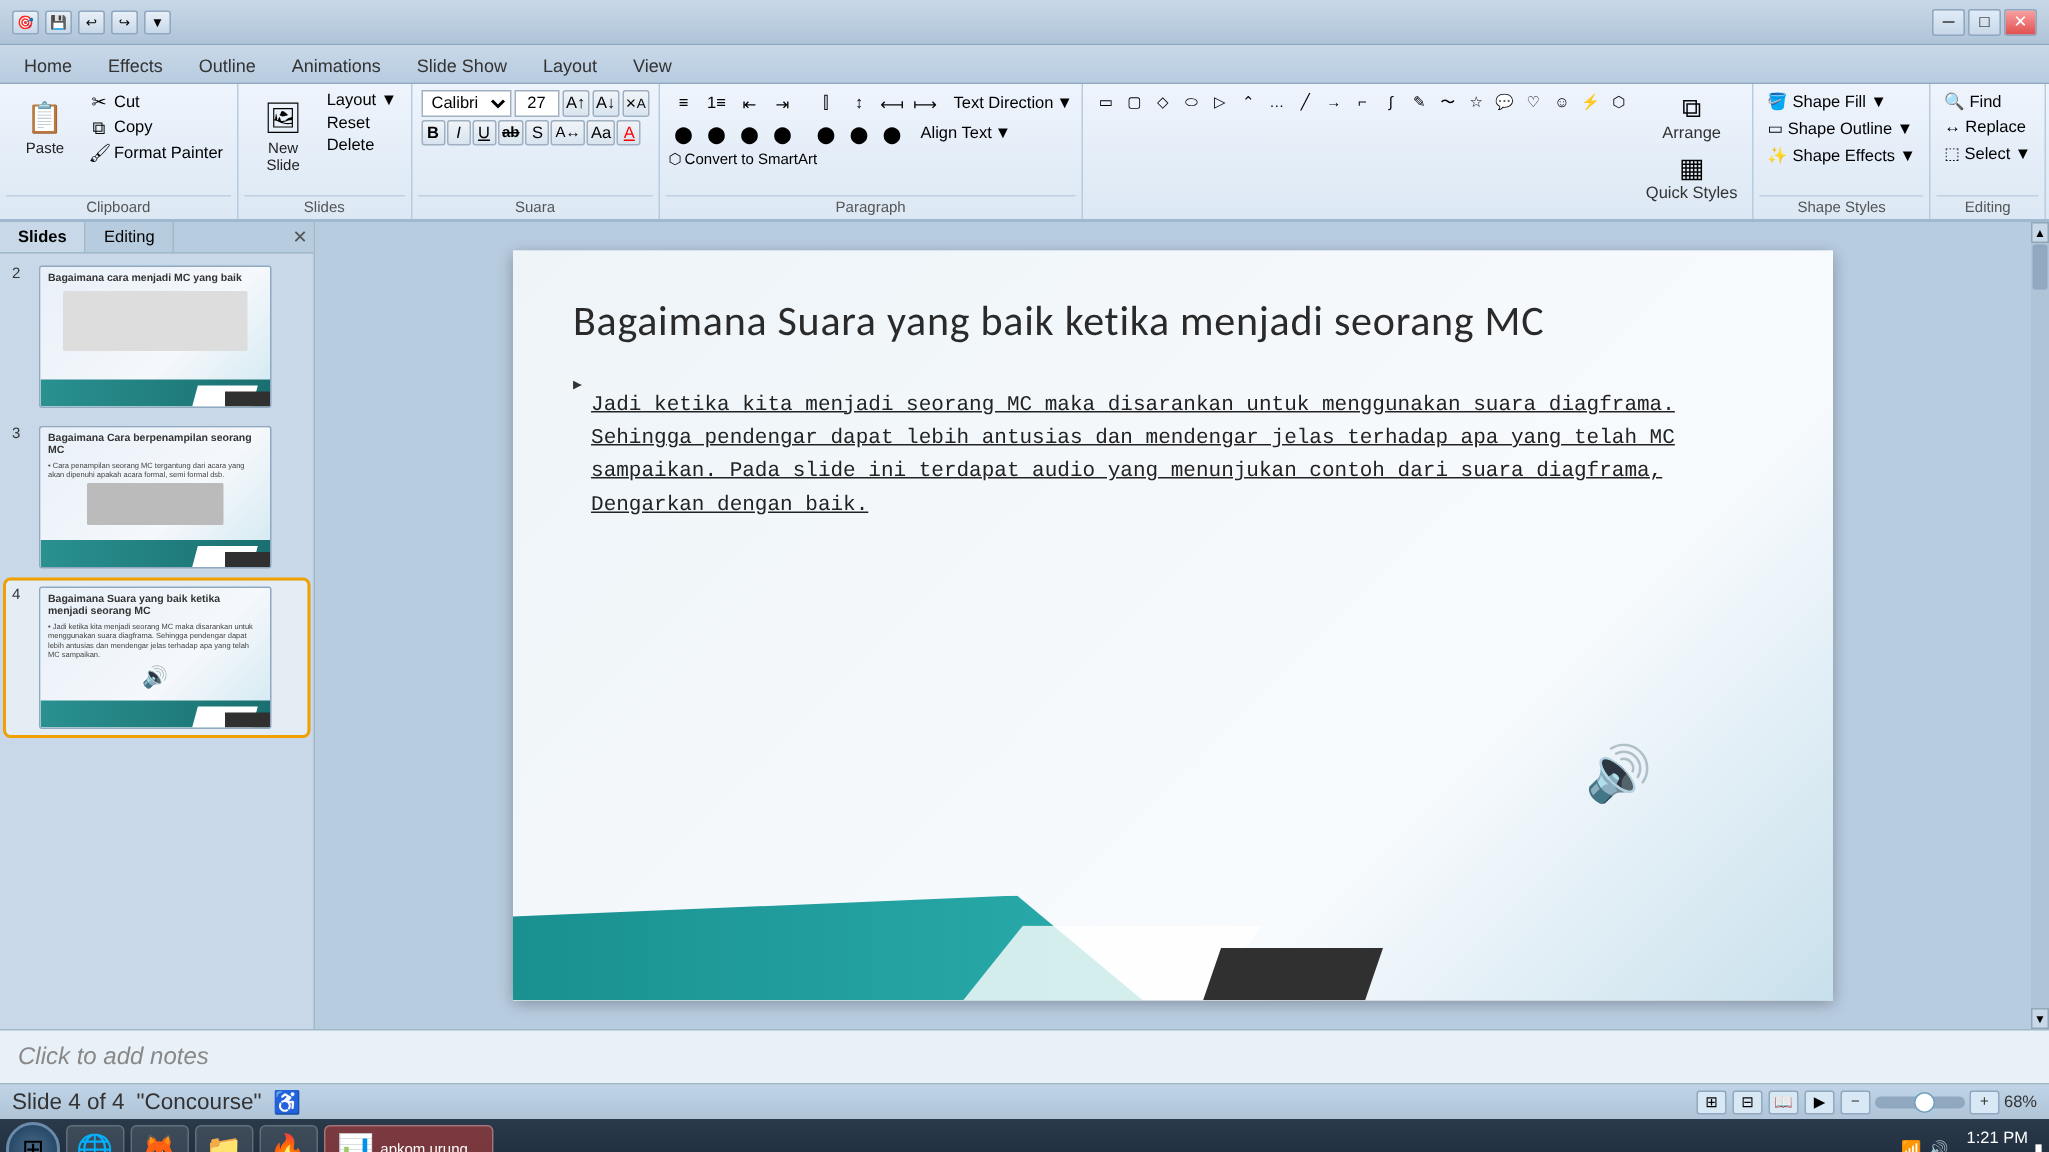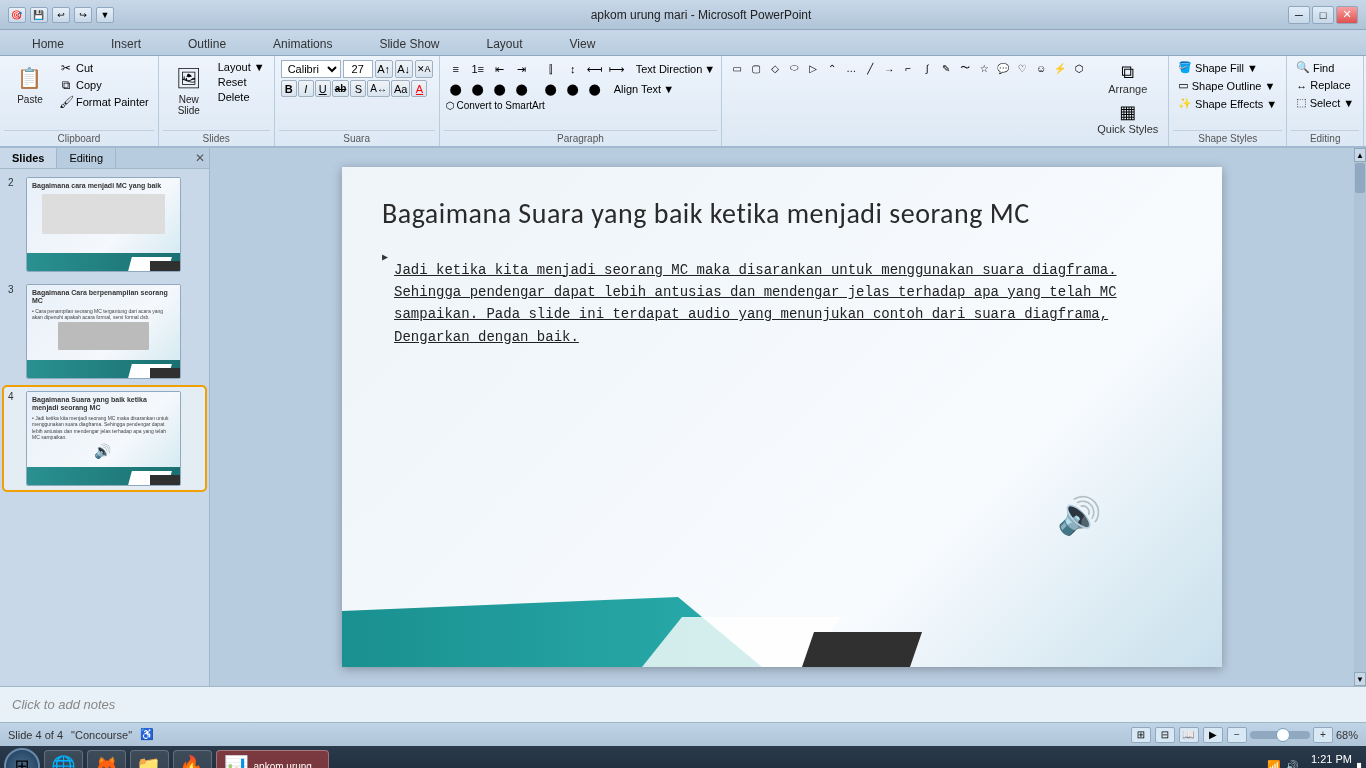--- a/index.html
+++ b/index.html
@@ -12,21 +12,21 @@
       padding: 0 8px; border-bottom: 1px solid #8fa8c0;
     }
     #titlebar .left { display: flex; align-items: center; gap: 4px; }
     #titlebar .title { flex: 1; text-align: center; font-size: 12px; color: #222; }
     #titlebar .controls { display: flex; gap: 2px; }
     .win-btn { width: 22px; height: 18px; display: flex; align-items: center; justify-content: center; font-size: 11px; cursor: pointer; border: 1px solid #8fa8c0; background: linear-gradient(to bottom, #e0ecf8, #c8d8e8); border-radius: 2px; }
     .win-btn.close { background: linear-gradient(to bottom, #f8a0a0, #e05050); color: white; }
     .qa-btn { width: 18px; height: 16px; background: linear-gradient(to bottom, #e8f0f8, #c8d8e8); border: 1px solid #90a8c0; border-radius: 2px; display: flex; align-items: center; justify-content: center; font-size: 9px; cursor: pointer; }
 
     
-    #ribbon-tabs { height: 26px; background: linear-gradient(to bottom, #c8d8e8, #b8cce0); display: flex; align-items: flex-end; padding: 0 20px; border-bottom: 1px solid #8fa8c0; gap: 23px; }
+    #ribbon-tabs { height: 26px; background: linear-gradient(to bottom, #c8d8e8, #b8cce0); display: flex; align-items: flex-end; padding: 0 4px; border-bottom: 1px solid #8fa8c0; }
     .rtab { padding: 4px 12px; font-size: 12px; cursor: pointer; border-radius: 3px 3px 0 0; color: #333; }
 
     
     #ribbon { height: 92px; background: linear-gradient(to bottom, #eef4fc, #dce8f4); border-bottom: 2px solid #a0b8d0; display: flex; }
     .ribbon-group { display: flex; flex-direction: column; border-right: 1px solid #b8cce0; padding: 2px 4px; min-width: fit-content; }
     .ribbon-group-label { font-size: 10px; color: #555; text-align: center; margin-top: auto; padding-top: 2px; border-top: 1px solid #c0d0e0; }
     .ribbon-content { display: flex; flex: 1; align-items: flex-start; gap: 2px; padding: 2px 2px 0; }
     .r-large-btn { display: flex; flex-direction: column; align-items: center; width: 48px; cursor: pointer; padding: 2px; border-radius: 3px; }
     .r-large-icon { width: 32px; height: 32px; display: flex; align-items: center; justify-content: center; font-size: 20px; }
     .r-large-label { font-size: 10px; text-align: center; line-height: 1.1; color: #222; }
@@ -77,25 +77,25 @@
     #slide-title { font-size: 28px; font-weight: normal; color: #2a2a2a; font-family: 'Calibri', 'Segoe UI', sans-serif; margin-bottom: 16px; line-height: 1.2; letter-spacing: 0.5px; }
     #slide-body { font-size: 14px; color: #222; font-family: 'Courier New', monospace; line-height: 1.6; }
     #slide-body ul { list-style: none; padding: 0; }
     #slide-body ul li { display: flex; gap: 6px; }
     #slide-body ul li::before { content: "▶"; color: #333; font-size: 10px; margin-top: 3px; flex-shrink: 0; }
     .slide-text { text-decoration: underline; margin-top: 12px; }
     .speaker-icon { position: absolute; right: 120px; bottom: 130px; font-size: 36px; z-index: 3; }
 
     
     #notes-area { height: 36px; background: #e8f0f8; border-top: 1px solid #a0b8c8; display: flex; align-items: center; padding: 0 12px; }
-    #notes-placeholder { font-size: 13px; color: #888; font-style: italic; cursor: text; }
+    #notes-placeholder { font-size: 16px; color: #888; font-style: italic; cursor: text; }
 
     
     #statusbar { height: 24px; background: linear-gradient(to bottom, #c0d4e8, #b0c4d8); border-top: 1px solid #a0b8c0; display: flex; align-items: center; justify-content: space-between; padding: 0 8px; }
-    .status-left { display: flex; gap: 8px; align-items: center; font-size: 11px; color: #333; }
+    .status-left { display: flex; gap: 8px; align-items: center; font-size: 15px; color: #333; }
     .status-right { display: flex; gap: 4px; align-items: center; }
     .view-btn { width: 20px; height: 16px; display: flex; align-items: center; justify-content: center; font-size: 10px; cursor: pointer; border: 1px solid #90a8c0; background: #d8e8f4; border-radius: 2px; }
     .zoom-area { display: flex; align-items: center; gap: 3px; font-size: 11px; color: #333; }
     .zoom-slider { width: 60px; height: 8px; background: #90a8c0; border-radius: 4px; position: relative; cursor: pointer; }
     .zoom-thumb { position: absolute; top: -3px; left: 55%; width: 14px; height: 14px; background: white; border: 1px solid #70a0c0; border-radius: 50%; transform: translateX(-50%); }
 
     
     #taskbar { height: 40px; background: linear-gradient(to bottom, #2a3a4a, #1a2a3a); display: flex; align-items: center; gap: 4px; padding: 0 4px; position: fixed; bottom: 0; width: 1366px; }
     .task-start { width: 36px; height: 36px; background: radial-gradient(circle, #4a6a8a, #1a3a5a); border-radius: 50%; display: flex; align-items: center; justify-content: center; font-size: 18px; cursor: pointer; border: 2px solid #6a8aaa; }
     .task-btn { height: 32px; padding: 0 6px; background: rgba(255,255,255,0.1); border: 1px solid rgba(255,255,255,0.2); border-radius: 4px; display: flex; align-items: center; justify-content: center; cursor: pointer; }
@@ -127,31 +127,30 @@
 <body>
 
 <div id="titlebar">
   <div class="left">
     <div class="qa-btn">🎯</div>
     <div class="qa-btn">💾</div>
     <div class="qa-btn">↩</div>
     <div class="qa-btn">↪</div>
     <div class="qa-btn">▼</div>
   </div>
-  <div class="title">apkom urung mari - Microsoft PowerPoint</div>
   <div class="controls">
     <div class="win-btn">─</div>
     <div class="win-btn">□</div>
     <div class="win-btn close">✕</div>
   </div>
 </div>
 
 <div id="ribbon-tabs">
   <div class="rtab">Home</div>
-  <div class="rtab">Insert</div>
+  <div class="rtab">Effects</div>
   <div class="rtab">Outline</div>
   <div class="rtab">Animations</div>
   <div class="rtab">Slide Show</div>
   <div class="rtab">Layout</div>
   <div class="rtab">View</div>
 </div>
 
 <div id="ribbon">
 
   <div class="ribbon-group">

